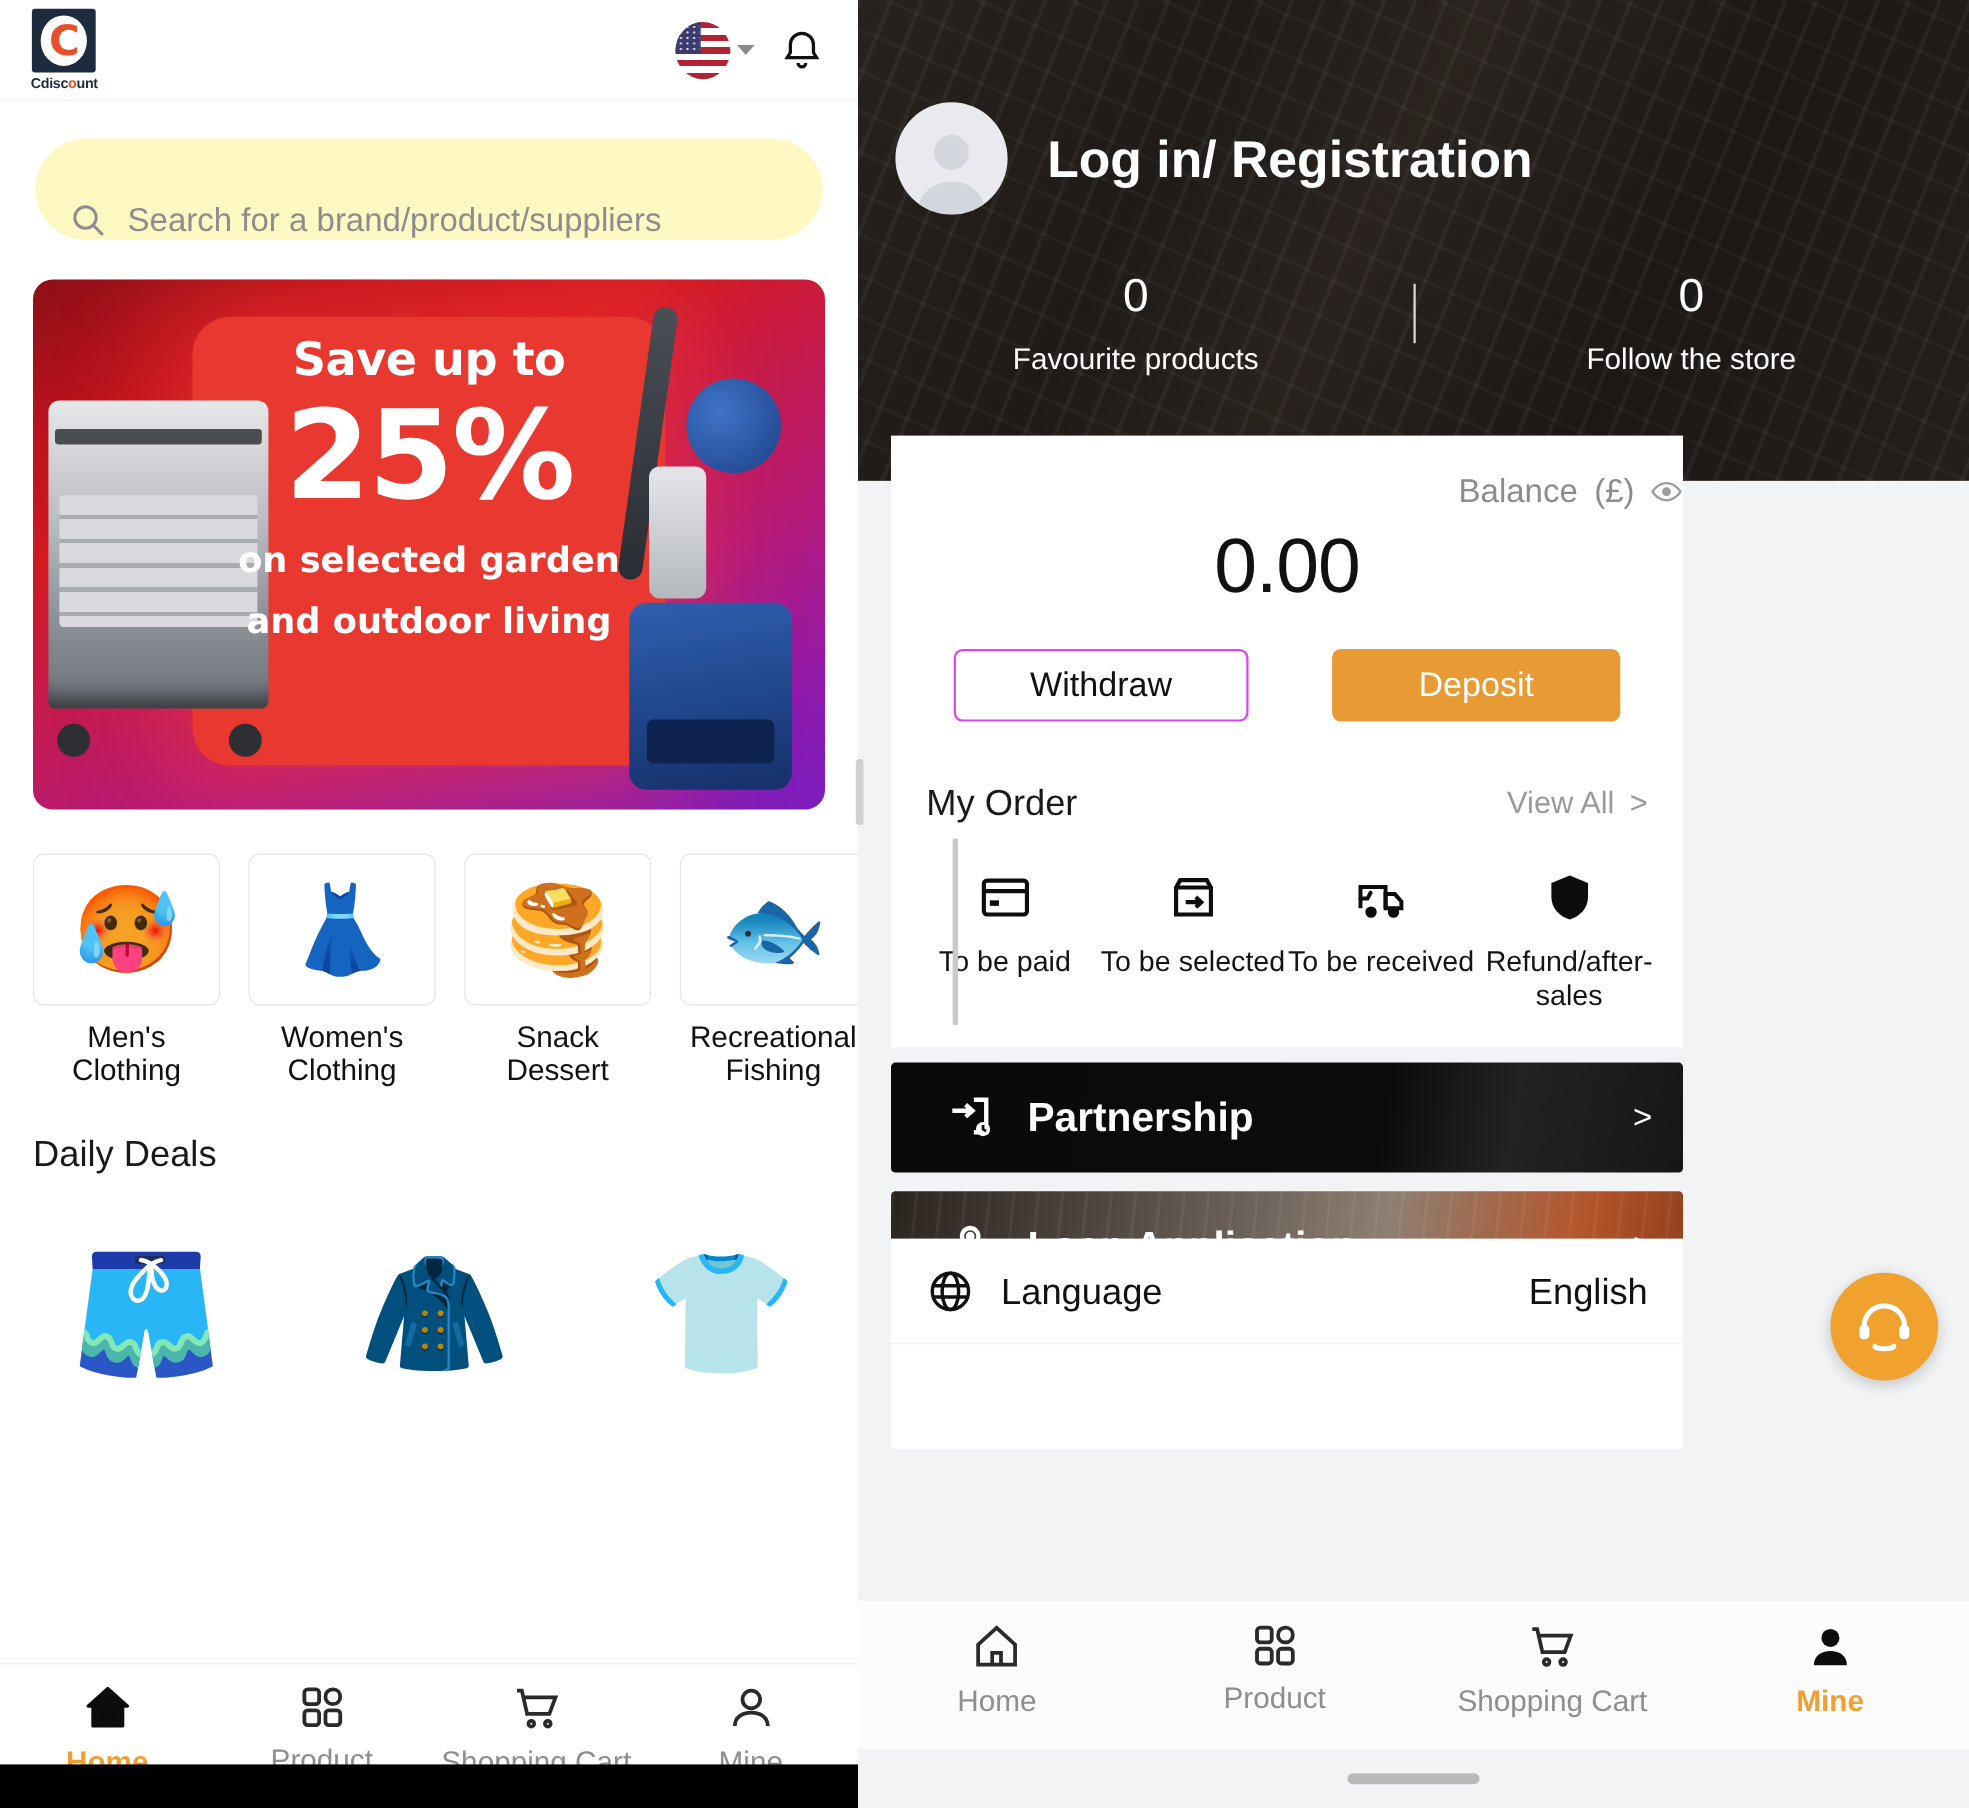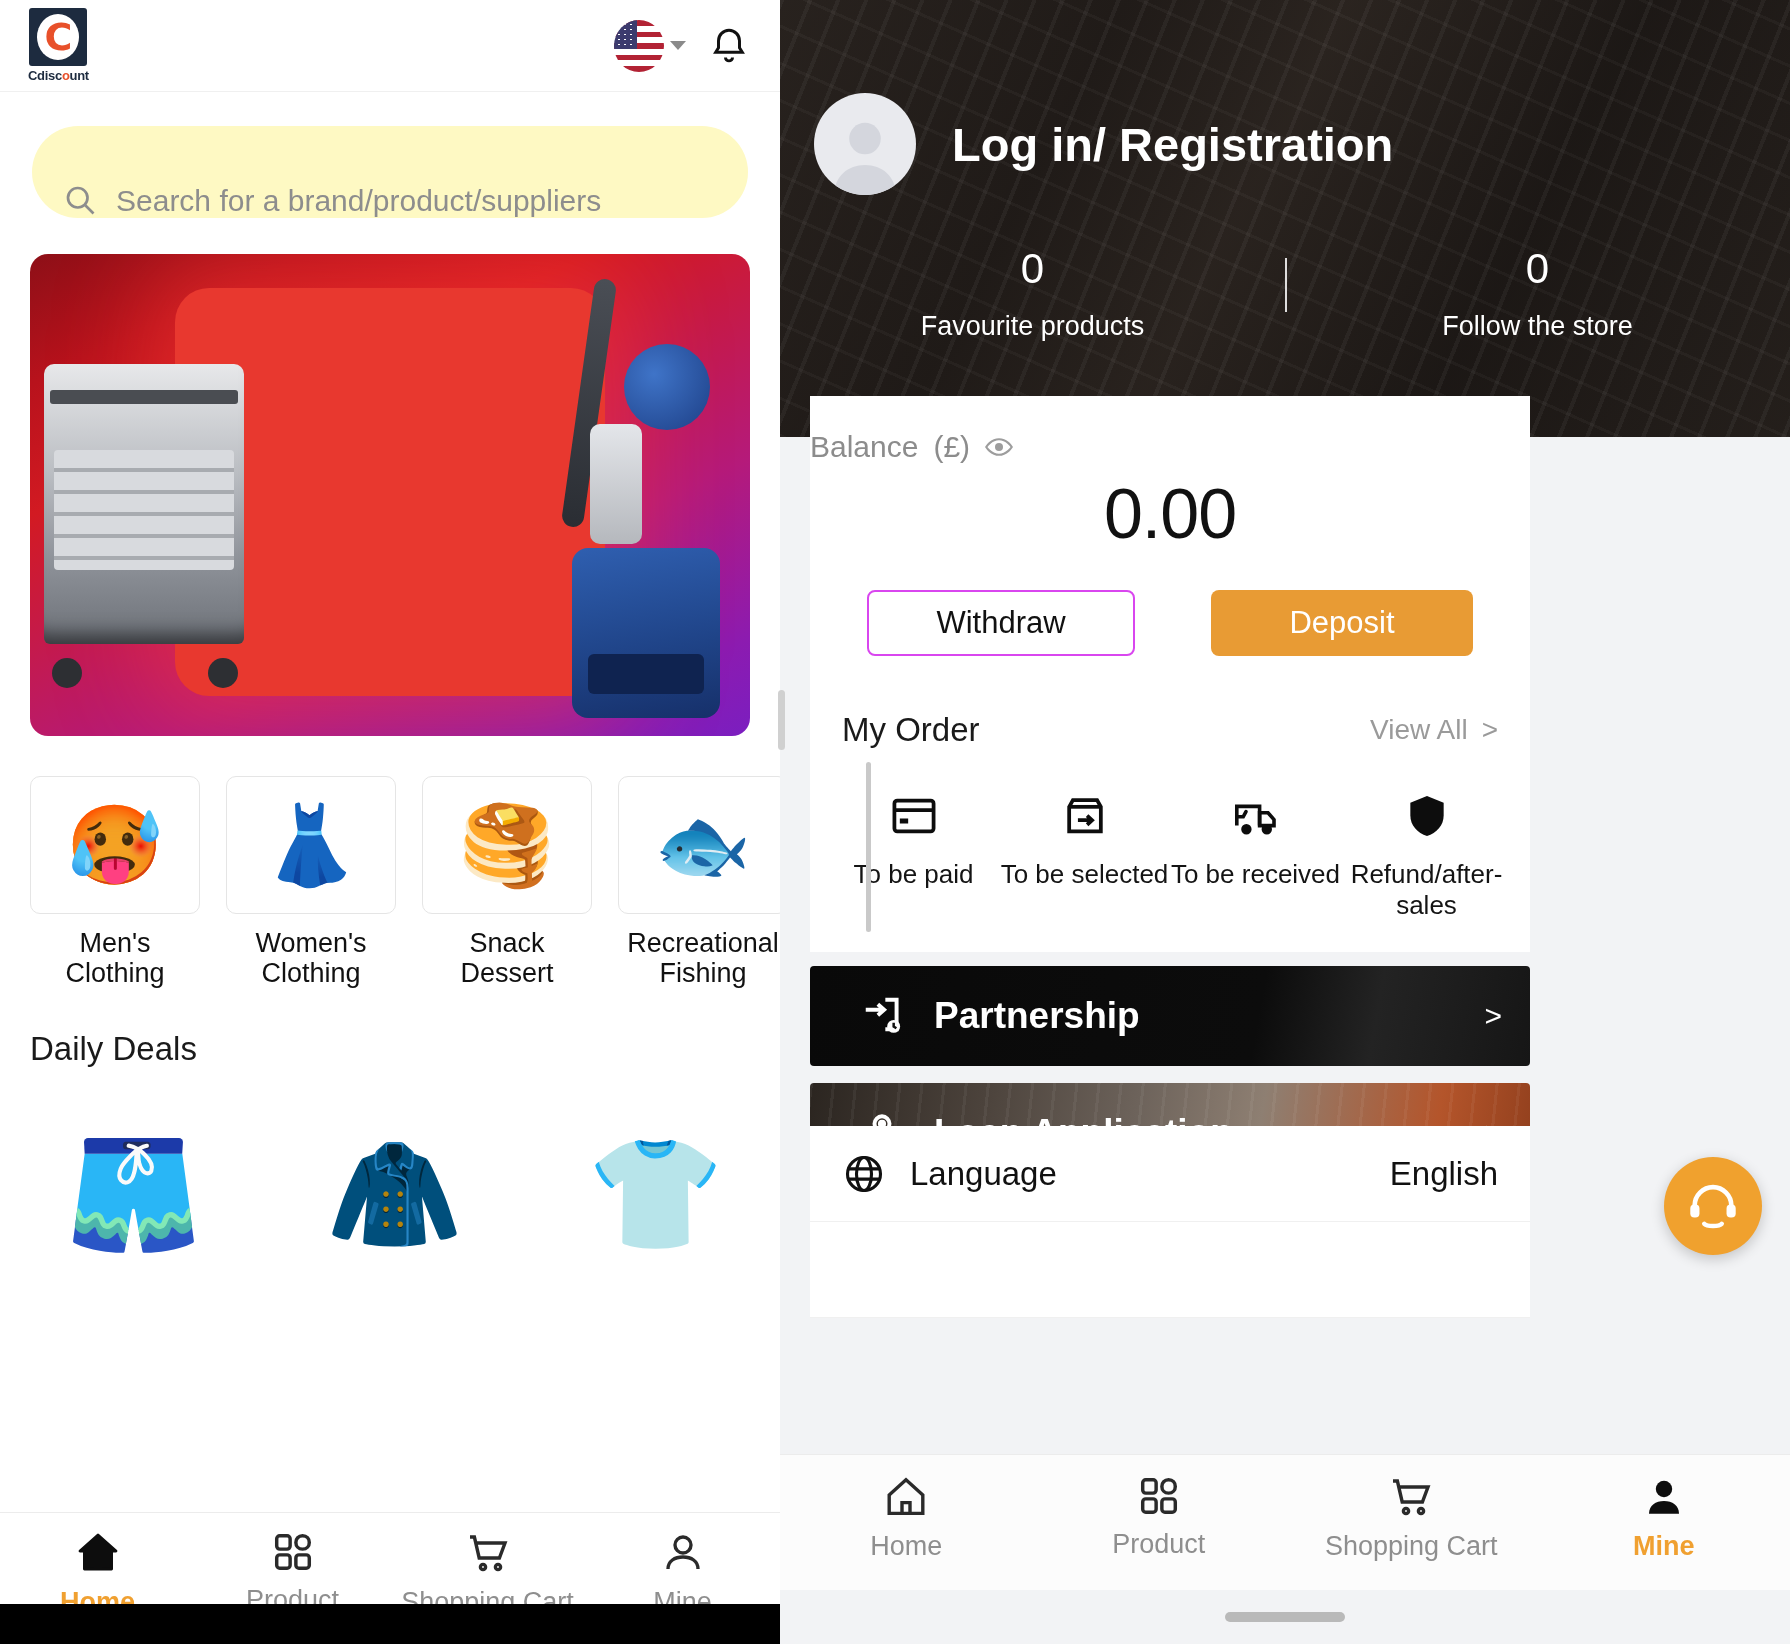--- a/index.html
+++ b/index.html
@@ -158,21 +158,21 @@
     width: 102px; height: 102px; border-radius: 50%; background:#e9eaee;
     display:flex; align-items:flex-end; justify-content:center; overflow:hidden;
   }
   .login-title { font-size: 47px; font-weight: 700; color:#fff; }
   .hero-stats { position:absolute; left:0; right:0; top: 245px; display:flex; z-index:2; }
   .hstat { flex:1; text-align:center; position:relative;}
   .hstat .num { font-size: 42px; color:#fff; font-weight: 400; }
   .hstat .lbl { font-size: 27px; color:#fff; margin-top: 18px; }
   .hdiv { position:absolute; left: 50%; top: 258px; width: 2px; height: 54px; background: rgba(255,255,255,.85); z-index:2;}
   .bal-card { position:absolute; left: 30px; top: 396px; width: 720px; padding: 34px 0 44px 0; background:#fff;}
-  .bal-lbl { text-align:center; font-size: 30px; color:#8c8c8c; display:flex; align-items:center; justify-content:flex-start; gap: 14px;}
+  .bal-lbl { text-align:center; font-size: 30px; color:#8c8c8c; display:flex; align-items:center; justify-content:flex-end; gap: 14px;}
   .bal-amt { text-align:center; font-size: 70px; color:#111; margin-top: 10px; letter-spacing:-1px;}
   .bal-btns { display:flex; gap: 76px; justify-content:center; margin-top: 36px; }
   .btn-outline {
     width: 268px; height: 66px; border: 2px solid #d946ef; border-radius: 8px; background:#fff;
     font-size: 31px; color:#111; display:flex; align-items:center; justify-content:center;
     font-family:"Liberation Sans",sans-serif; cursor:pointer;
   }
   .btn-solid {
     width: 262px; height: 66px; border: none; border-radius: 8px; background:#e89b34;
     font-size: 31px; color:#fff; display:flex; align-items:center; justify-content:center;
@@ -260,20 +260,26 @@
       </div>
 
       <div class="banner">
         <div class="banner-center"></div>
         <div class="grill"></div>
         <div class="grill-legs"></div>
         <div class="wand"></div>
         <div class="lance"></div>
         <div class="brush"></div>
         <div class="washer"></div>
+        <div class="banner-txt">
+          <div class="bt1">Save up to</div>
+          <div class="bt2">25%</div>
+          <div class="bt3">on selected garden</div>
+          <div class="bt3">and outdoor living</div>
+        </div>
       </div>
 
       <div class="cats">
         <div class="cat">
           <div class="cat-img">🥵</div>
           <div class="cat-label">Men's Clothing</div>
         </div>
         <div class="cat">
           <div class="cat-img">👗</div>
           <div class="cat-label">Women's Clothing</div>

